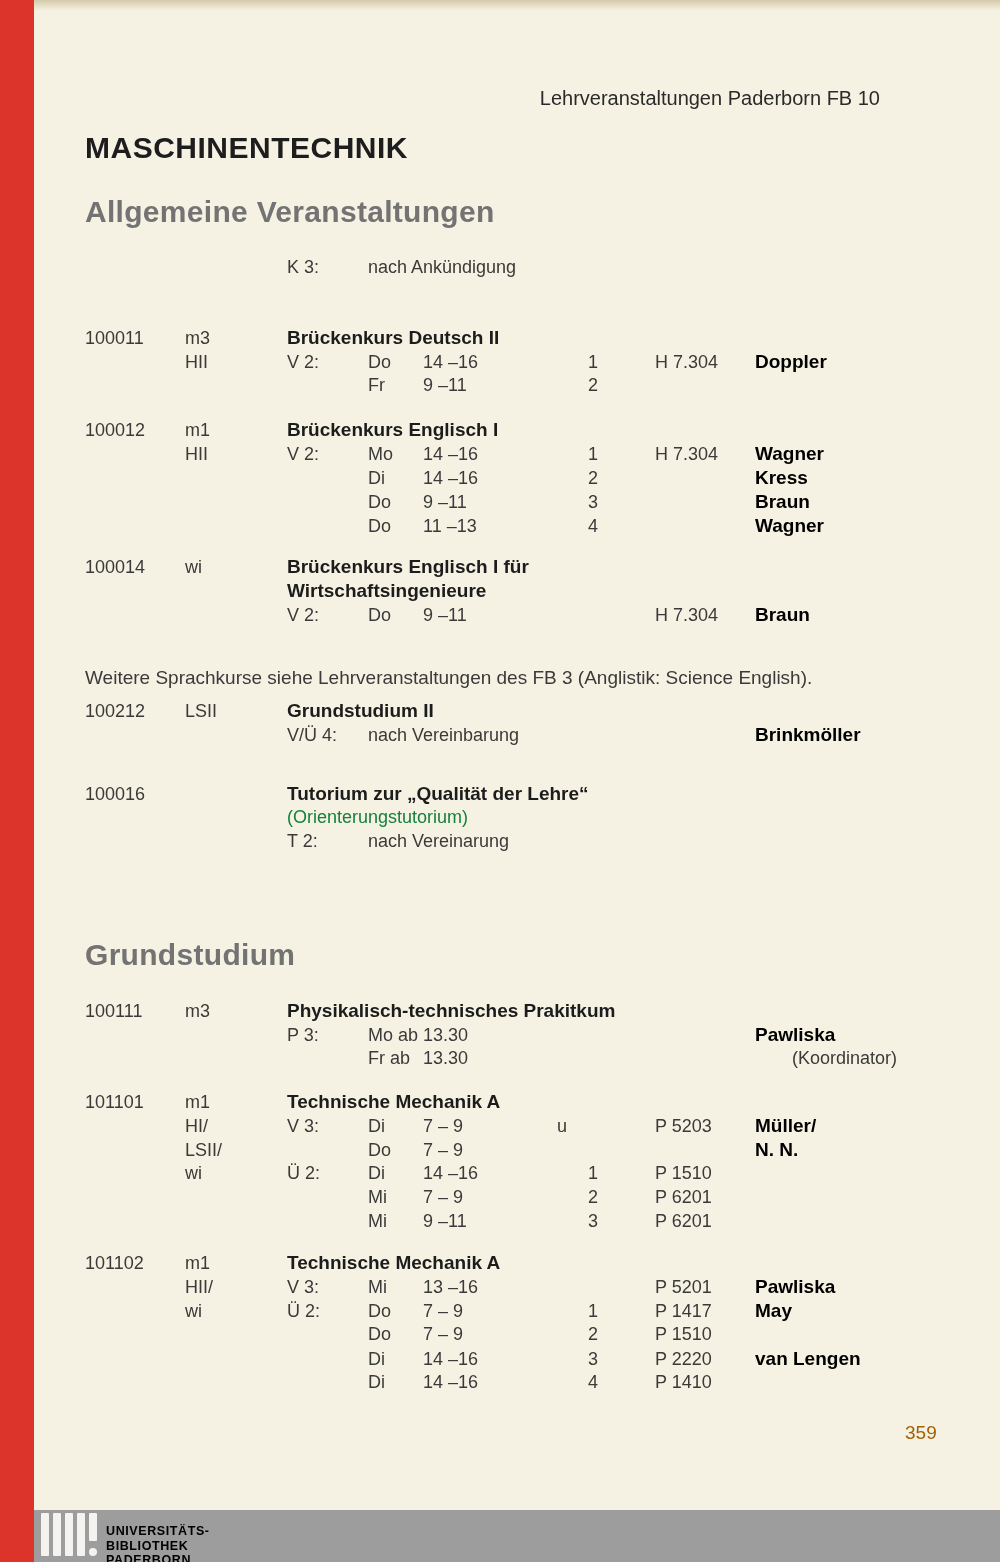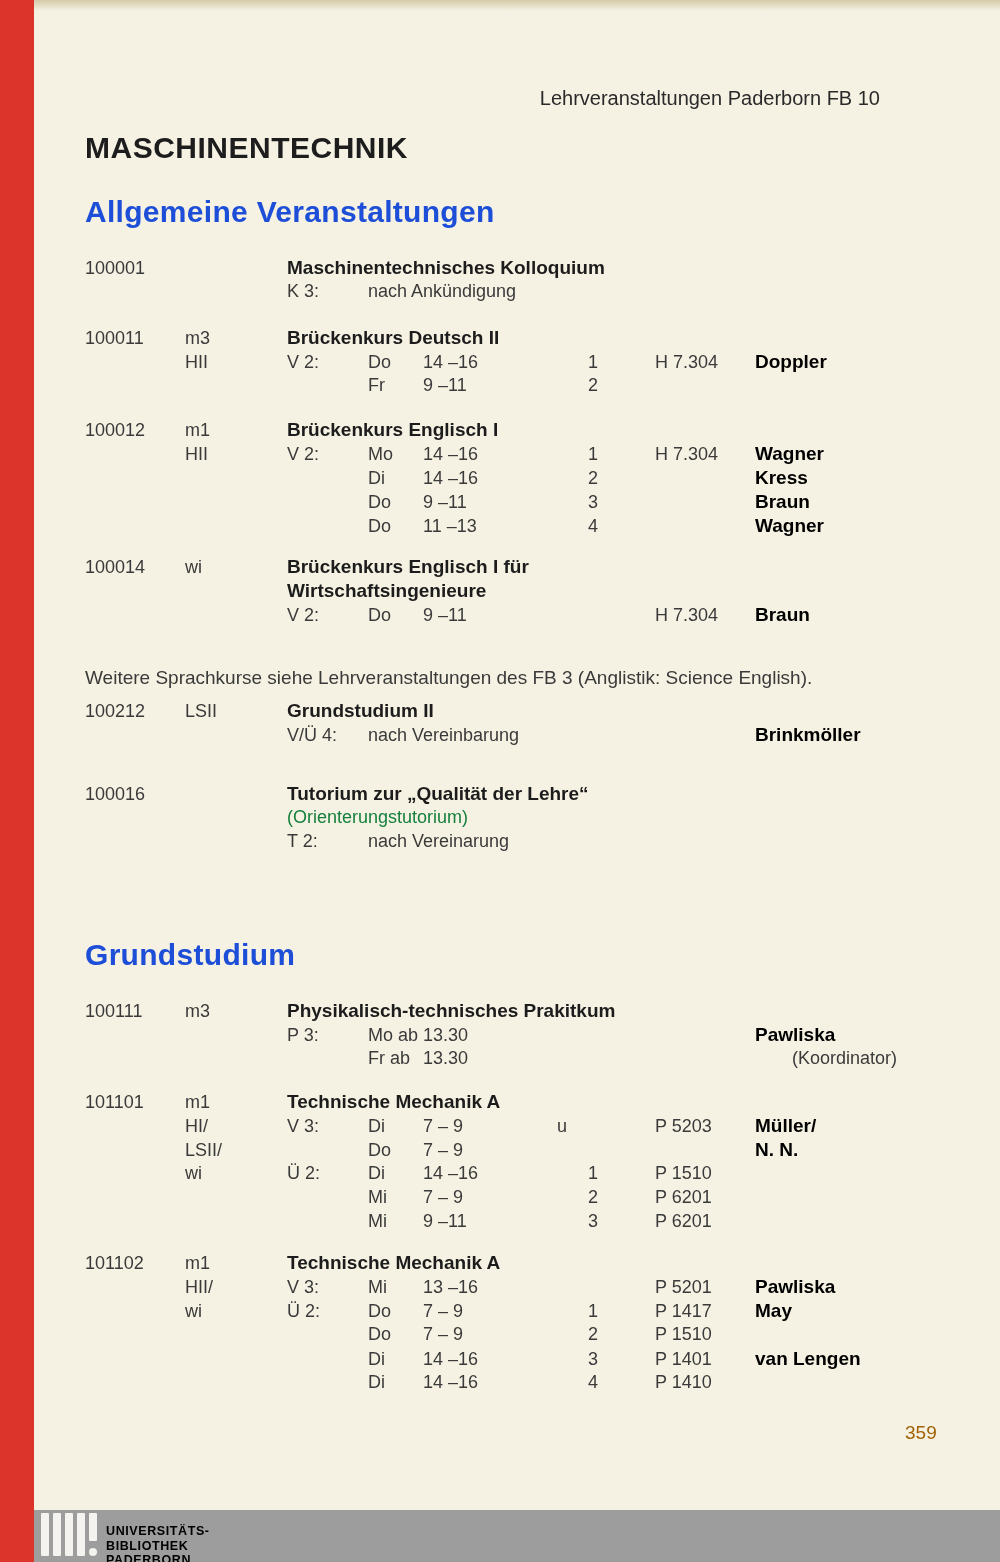--- a/index.html
+++ b/index.html
@@ -7,21 +7,21 @@
     width:1000px;height:1562px;position:relative;overflow:hidden;
     background:#f6f2e3;
     font-family:"Liberation Sans","DejaVu Sans",sans-serif;
     color:#3a3a3a;
   }
   .top-edge{position:absolute;left:0;top:0;width:1000px;height:12px;
     background:linear-gradient(180deg,#cfc29f 0%,rgba(246,242,227,0) 90%);opacity:.85;}
   .red-bar{position:absolute;left:0;top:0;width:34px;height:1562px;background:#dc342b;z-index:10;}
   .hdr-right{position:absolute;top:87px;right:120px;font-size:20px;font-weight:400;color:#2a2a2a;white-space:nowrap;}
   .h1{position:absolute;left:85px;top:131px;font-size:30px;font-weight:700;color:#1d1d1d;letter-spacing:.5px;white-space:nowrap;}
-  .sec{position:absolute;left:85px;font-size:30px;font-weight:700;color:#1d4ed8;letter-spacing:.3px;white-space:nowrap;}
+  .sec{position:absolute;left:85px;font-size:30px;font-weight:700;color:#737373;letter-spacing:.3px;white-space:nowrap;}
   .sec1{top:195px;} .sec2{top:938px;}
   .blk{position:absolute;left:85px;right:0;}
   .row{display:flex;align-items:baseline;height:24px;font-size:18px;color:#3a3a3a;white-space:nowrap;}
   .c{flex:0 0 auto;overflow:visible;}
   .id{width:100px;} .code{width:102px;} .type{width:81px;}
   .day{width:55px;} .time{width:165px;} .grp{width:67px;} .room{width:100px;}
   .lect{font-weight:700;font-size:19px;color:#000000;}
   .lect-plain{font-weight:400;font-size:18px;color:#3a3a3a;margin-left:37px;}
   .title{font-weight:700;font-size:19px;color:#1c1c1c;}
   .plainline{font-weight:400;font-size:18px;color:#15803d;}
@@ -44,25 +44,20 @@
 <div class="top-edge"></div>
 
 <div class="hdr-right">Lehrveranstaltungen Paderborn FB 10</div>
 
 <div class="h1">MASCHINENTECHNIK</div>
 
 <div class="sec sec1">Allgemeine Veranstaltungen</div>
 
 <section class="blk" style="top:257px">
   <div class="row">
-    <span class="c id">100001</span>
-    <span class="c code"></span>
-    <span class="c title">Maschinentechnisches Kolloquium</span>
-  </div>
-  <div class="row">
     <span class="c id"></span>
     <span class="c code"></span>
     <span class="c type">K 3:</span>
     <span class="c free">nach Ankündigung</span>
   </div>
 </section>
 
 <section class="blk" style="top:327px">
   <div class="row">
     <span class="c id">100011</span>
@@ -316,21 +311,21 @@
     <span class="c grp">2</span>
     <span class="c room">P 1510</span>
   </div>
   <div class="row">
     <span class="c id"></span>
     <span class="c code"></span>
     <span class="c type"></span>
     <span class="c day">Di</span>
     <span class="c time">14 –16</span>
     <span class="c grp">3</span>
-    <span class="c room">P 1401</span>
+    <span class="c room">P 2220</span>
     <span class="c lect">van Lengen</span>
   </div>
   <div class="row">
     <span class="c id"></span>
     <span class="c code"></span>
     <span class="c type"></span>
     <span class="c day">Di</span>
     <span class="c time">14 –16</span>
     <span class="c grp">4</span>
     <span class="c room">P 1410</span>

